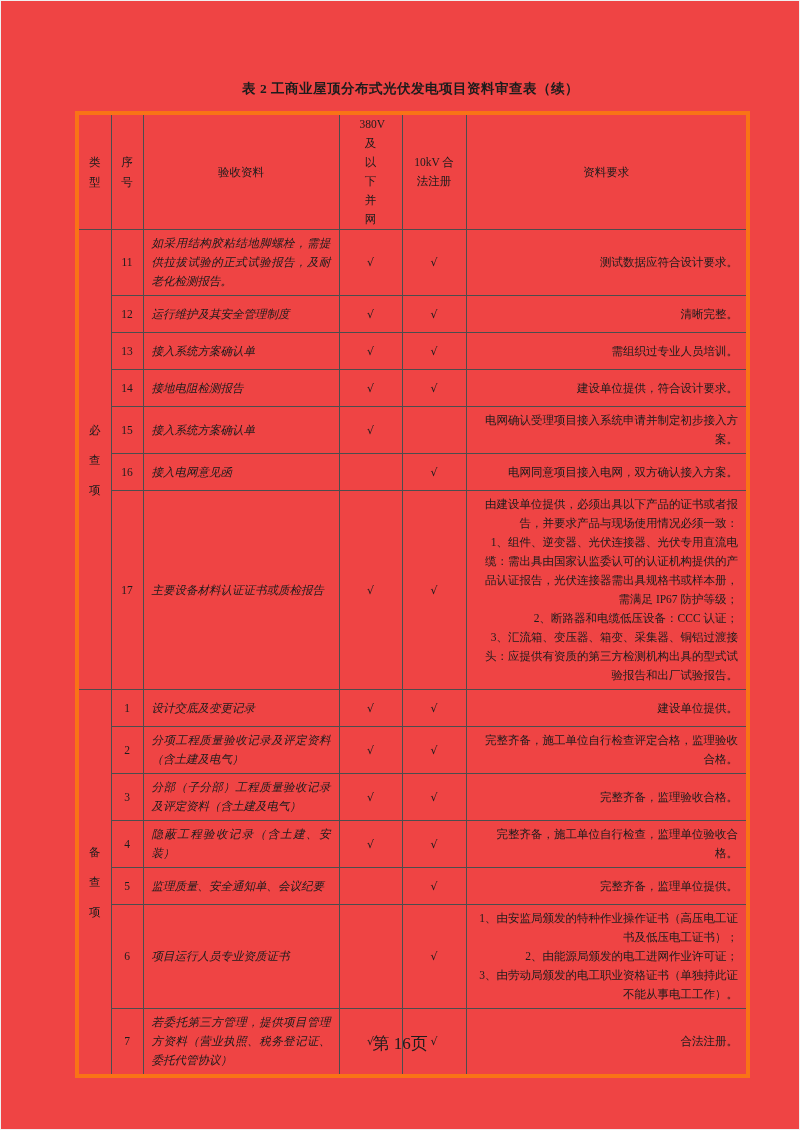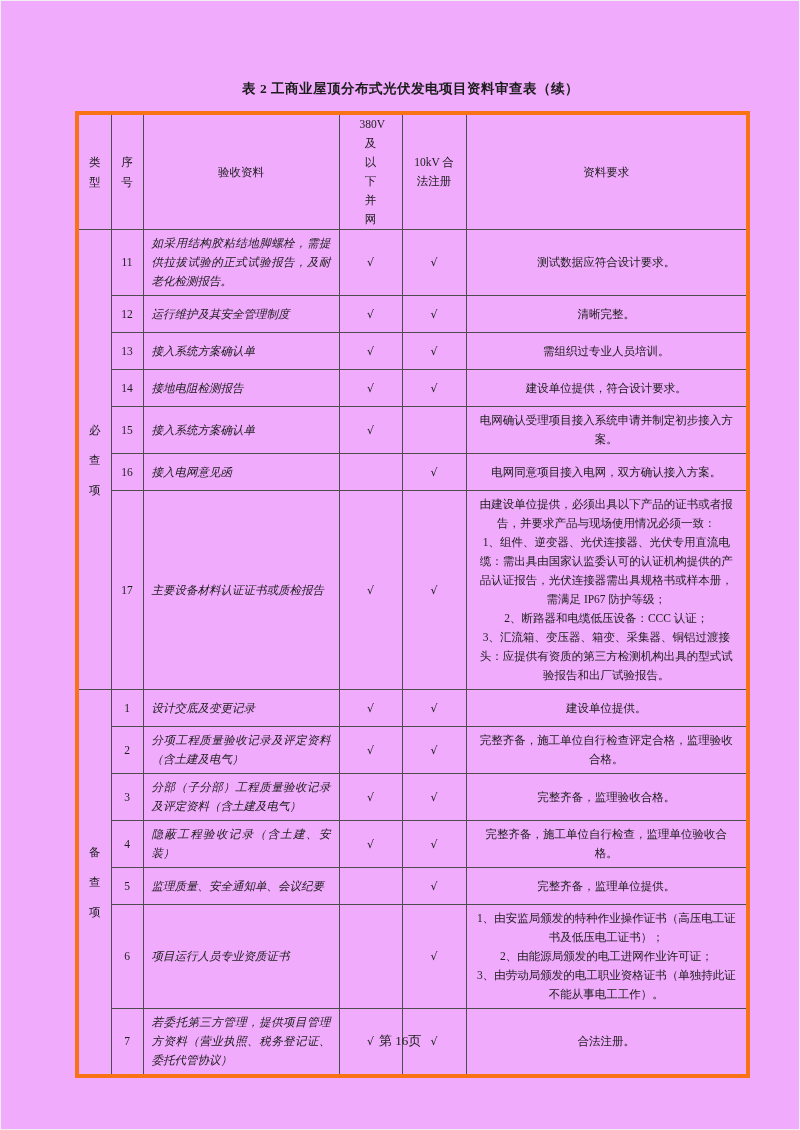--- a/index.html
+++ b/index.html
@@ -1,18 +1,18 @@
 <!DOCTYPE html>
 <html><head>
 <meta charset="utf-8">
 <style>
   html,body { margin:0; padding:0; background:#e9e9e9; }
   .page {
     width: 800px; height: 1130px; margin: 0 auto; position: relative;
-    background: #f0abfc; box-shadow: inset 0 0 0 1px #f0f0f0;
+    background: #ef4444; box-shadow: inset 0 0 0 1px #f0f0f0;
     font-family: "Liberation Serif", "DejaVu Serif", serif;
     color: #1c1c1c; overflow: hidden;
   }
   .doc-title {
     padding-top: 80px; margin-left: 75px; width: 671px;
     text-align: center; font-weight: bold; font-size: 13.5px;
     letter-spacing: 0.5px;
   }
   table.review-table {
     border-collapse: collapse; table-layout: fixed;
@@ -26,24 +26,24 @@
     overflow: hidden;
   }
   .review-table th { height: 48px; text-align: center; padding: 0 4px; }
   .review-table td { height: 28px; }
   .vlabel { display: block; width: 1em; margin: 0 auto; word-break: break-all; text-align: center; }
   th .vlabel { line-height: 20px; }
   td.type-cell .vlabel { line-height: 30px; }
   td.no-cell  { text-align: center; padding: 0 2px; }
   td.mat-cell { text-align: justify; padding: 4px 8px; font-style: italic; }
   td.chk-cell { text-align: center; padding: 0 2px; font-family: "DejaVu Sans", sans-serif; font-size: 11px; }
-  td.req-cell { text-align: center; padding: 4px 8px; white-space: pre-wrap; }
+  td.req-cell { text-align: right; padding: 4px 8px; white-space: pre-wrap; }
   .page-footer {
     position: absolute; top: 1032px; left: 0; width: 800px;
-    text-align: center; font-size: 13px;
+    text-align: center; font-size: 17px;
   }
 </style>
 </head>
 <body>
 
 <div class="page">
 
   <div class="doc-title">表 2 工商业屋顶分布式光伏发电项目资料审查表（续）</div>
 
   <table class="review-table">

